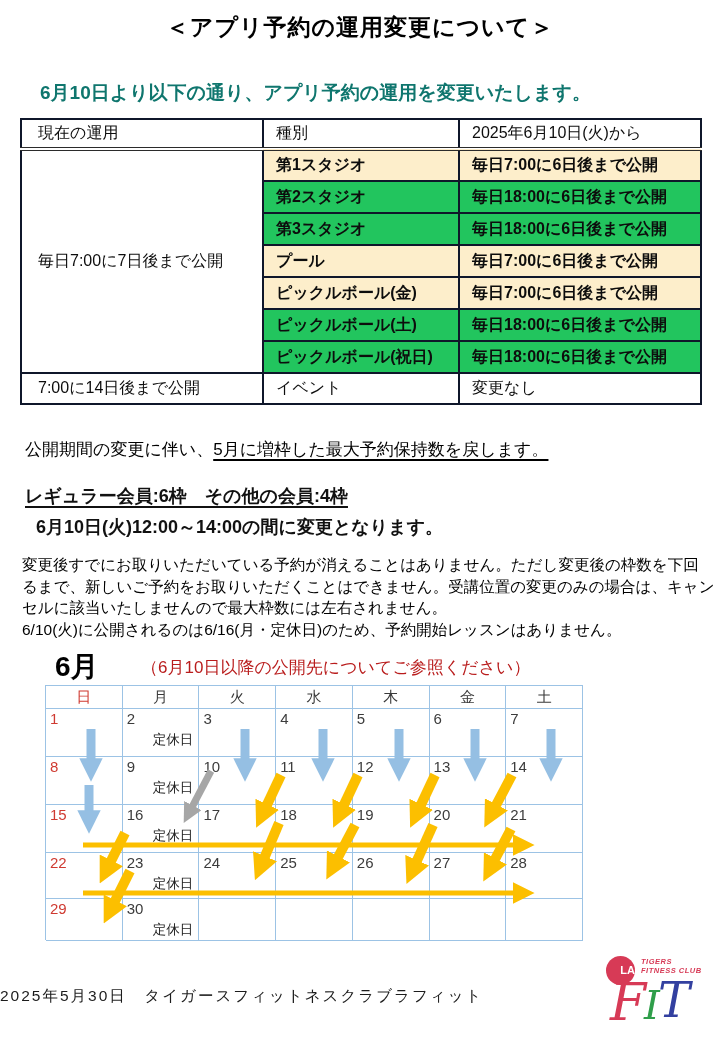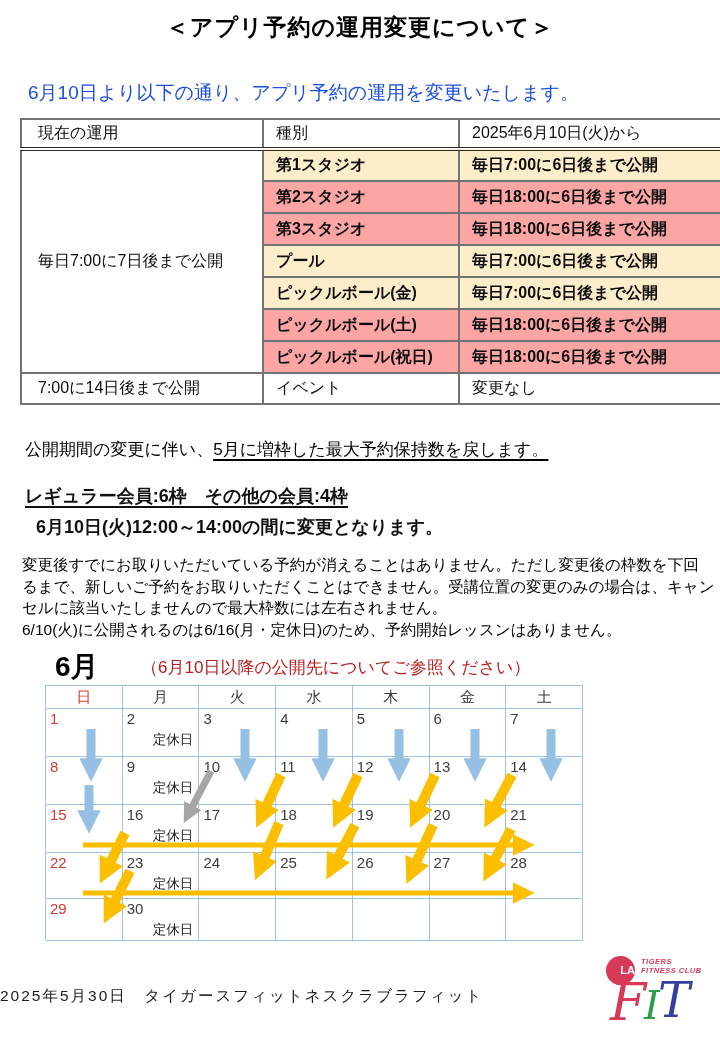--- a/index.html
+++ b/index.html
@@ -2,34 +2,34 @@
 <html><head>
 <meta charset="utf-8">
 <style>
   * { margin:0; padding:0; box-sizing:border-box; }
   html,body { background:#ffffff; }
   body { font-family:"Liberation Sans", sans-serif; color:#111; }
   .page { position:relative; width:720px; height:1040px; background:#fff; overflow:hidden; margin:0 auto; }
 
   .title { position:absolute; top:12px; left:0; width:100%; text-align:center;
            font-size:23px; font-weight:700; letter-spacing:1px; color:#000; }
-  .intro { position:absolute; top:80px; left:28px; font-size:19px; color:#1d4ed8; }
+  .intro { position:absolute; top:80px; left:40px; font-size:19px; color:#0f766e;font-weight:bold; }
 
   table.ops { position:absolute; top:118px; left:20px; width:680px;
               border-collapse:collapse; table-layout:fixed; }
-  table.ops td, table.ops th { border:2px solid #737373; font-size:16px; text-align:left;
+  table.ops td, table.ops th { border:2px solid #0f172a; font-size:16px; text-align:left;
               padding:0 6px 0 12px; vertical-align:middle; color:#0d0d0d; }
   table.ops th { font-weight:400; height:30px; border-bottom:4px double #2b2b2b; }
   table.ops .col1 { width:242px; padding-left:16px; }
   table.ops .col2 { width:196px; }
-  table.ops .col3 { width:262px; }
+  table.ops .col3 { width:242px; }
   table.ops tr.ops-row { height:32px; }
   table.ops tr.ops-row td { font-weight:700; }
   table.ops tr.ops-row.cream td { background:#fdeecb; }
-  table.ops tr.ops-row.blue td { background:#fca5a5; }
+  table.ops tr.ops-row.blue td { background:#22c55e; }
   table.ops td.span-cell { background:#fff !important; font-weight:400 !important; }
   table.ops tr.event-row { height:31px; }
   table.ops tr.event-row td { font-weight:400; background:#fff; }
 
   .notice-line { position:absolute; top:438px; left:25px; font-size:17px; color:#000; white-space:nowrap;text-align:center; }
   .ul { text-decoration:underline; text-underline-offset:4px; text-decoration-thickness:1.5px; }
   .quota-line { position:absolute; top:484px; left:25px; font-size:18px; font-weight:700;
                 text-decoration:underline; text-underline-offset:4px; text-decoration-thickness:1.8px; white-space:nowrap; }
   .time-line  { position:absolute; top:515px; left:36px; font-size:18px; font-weight:700;
                 text-underline-offset:4px; text-decoration-thickness:1.8px; white-space:nowrap; }

